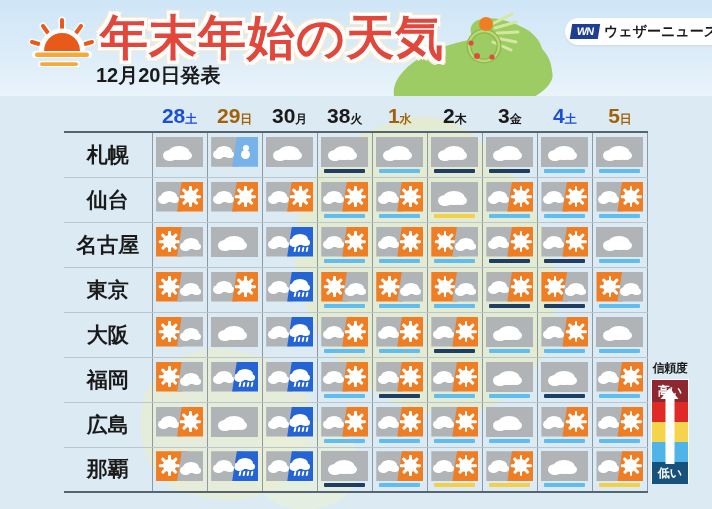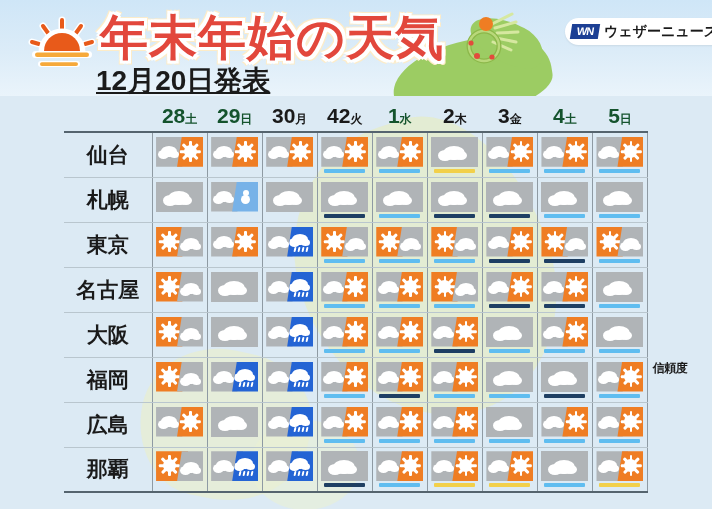--- a/index.html
+++ b/index.html
@@ -80,23 +80,22 @@
     text-shadow:
       -3px -3px 0 #fff,  3px -3px 0 #fff,
       -3px  3px 0 #fff,  3px  3px 0 #fff,
       -3px  0   0 #fff,  3px  0   0 #fff,
        0   -3px 0 #fff,  0    3px 0 #fff,
       -4px -4px 0 #fdecc8, 4px -4px 0 #fdecc8,
       -4px  4px 0 #fdecc8, 4px  4px 0 #fdecc8;
   }
   .subtitle {
     position: absolute; left: 96px; top: 62px;
-    font-size: 28px; font-weight: bold; color: #1b1b1b;
+    font-size: 20px; font-weight: bold; color: #1b1b1b;
     white-space: nowrap;
-    text-decoration: underline;
   }
   
   .wreath { position: absolute; left: 462px; top: 12px; width: 58px; height: 56px; }
 
   
   .wn-logo {
     position: absolute; left: 565px; top: 18px;
     height: 27px; padding: 0 11px 0 6px;
     background: #ffffff;
     border-radius: 14px;
@@ -128,22 +127,22 @@
 
   .day-head {
     height: 28px;
     text-align: center;
     vertical-align: bottom;
     padding: 0 0 3px 0;
     white-space: nowrap;
   }
   .day-num { font-size: 21px; font-weight: bold; }
   .day-dow { font-size: 12px; font-weight: bold; }
-  .dow-sat .day-num, .dow-sat .day-dow { color: #14532d; }
-  .dow-sun .day-num, .dow-sun .day-dow { color: #14532d; }
+  .dow-sat .day-num, .dow-sat .day-dow { color: #1d4ed8; }
+  .dow-sun .day-num, .dow-sun .day-dow { color: #a16207; }
   .dow-wd  .day-num, .dow-wd  .day-dow { color: #1a1a1a; }
 
   .city-cell {
     text-align: center;
     font-size: 21px;
     font-weight: bold;
     color: #1a1a1a;
     border-bottom: 1px solid #b9c6ce;
     height: 45px;
     white-space: nowrap;
@@ -380,195 +379,30 @@
           <col class="daycol">
         <col class="daycol">
           <col class="daycol">
       </colgroup>
       <thead>
         <tr class="head-row">
           <td></td>
         <td class="day-head dow-sat"><span class="day-num">28</span><span class="day-dow">土</span></td>
             <td class="day-head dow-sun"><span class="day-num">29</span><span class="day-dow">日</span></td>
             <td class="day-head dow-wd"><span class="day-num">30</span><span class="day-dow">月</span></td>
-            <td class="day-head dow-wd"><span class="day-num">42</span><span class="day-dow">火</span></td>
+            <td class="day-head dow-wd"><span class="day-num">38</span><span class="day-dow">火</span></td>
             <td class="day-head dow-sun"><span class="day-num">1</span><span class="day-dow">水</span></td>
             <td class="day-head dow-wd"><span class="day-num">2</span><span class="day-dow">木</span></td>
             <td class="day-head dow-wd"><span class="day-num">3</span><span class="day-dow">金</span></td>
             <td class="day-head dow-sat"><span class="day-num">4</span><span class="day-dow">土</span></td>
             <td class="day-head dow-sun"><span class="day-num">5</span><span class="day-dow">日</span></td>
           </tr>
       </thead>
       <tbody id="tbody">
           <tr>
-            <td class="city-cell">仙台</td>
-            <td class="wx-cell">
-              <div class="icon-box">
-                <div class="wx">
-                  <div class="p-left split bg-cloud">
-                    <div class="g-cloud cloud-small"></div>
-                  </div>
-                  <div class="p-right bg-sun">
-                    <div class="g-sun" style="left: 7px; top: 8px;">
-                      <i class="ray r1"></i>
-                      <i class="ray r2"></i>
-                      <i class="ray r3"></i>
-                      <i class="ray r4"></i>
-                      <div class="core"></div>
-                    </div>
-                  </div>
-                </div>
-                <div class="conf none"></div>
-              </div>
-            </td>
-            <td class="wx-cell">
-              <div class="icon-box">
-                <div class="wx">
-                  <div class="p-left split bg-cloud">
-                    <div class="g-cloud cloud-small"></div>
-                  </div>
-                  <div class="p-right bg-sun">
-                    <div class="g-sun" style="left: 7px; top: 8px;">
-                      <i class="ray r1"></i>
-                      <i class="ray r2"></i>
-                      <i class="ray r3"></i>
-                      <i class="ray r4"></i>
-                      <div class="core"></div>
-                    </div>
-                  </div>
-                </div>
-                <div class="conf none"></div>
-              </div>
-            </td>
-            <td class="wx-cell">
-              <div class="icon-box">
-                <div class="wx">
-                  <div class="p-left split bg-cloud">
-                    <div class="g-cloud cloud-small"></div>
-                  </div>
-                  <div class="p-right bg-sun">
-                    <div class="g-sun" style="left: 7px; top: 8px;">
-                      <i class="ray r1"></i>
-                      <i class="ray r2"></i>
-                      <i class="ray r3"></i>
-                      <i class="ray r4"></i>
-                      <div class="core"></div>
-                    </div>
-                  </div>
-                </div>
-                <div class="conf none"></div>
-              </div>
-            </td>
-            <td class="wx-cell">
-              <div class="icon-box">
-                <div class="wx">
-                  <div class="p-left split bg-cloud">
-                    <div class="g-cloud cloud-small"></div>
-                  </div>
-                  <div class="p-right bg-sun">
-                    <div class="g-sun" style="left: 7px; top: 8px;">
-                      <i class="ray r1"></i>
-                      <i class="ray r2"></i>
-                      <i class="ray r3"></i>
-                      <i class="ray r4"></i>
-                      <div class="core"></div>
-                    </div>
-                  </div>
-                </div>
-                <div class="conf mid"></div>
-              </div>
-            </td>
-            <td class="wx-cell">
-              <div class="icon-box">
-                <div class="wx">
-                  <div class="p-left split bg-cloud">
-                    <div class="g-cloud cloud-small"></div>
-                  </div>
-                  <div class="p-right bg-sun">
-                    <div class="g-sun" style="left: 7px; top: 8px;">
-                      <i class="ray r1"></i>
-                      <i class="ray r2"></i>
-                      <i class="ray r3"></i>
-                      <i class="ray r4"></i>
-                      <div class="core"></div>
-                    </div>
-                  </div>
-                </div>
-                <div class="conf mid"></div>
-              </div>
-            </td>
-            <td class="wx-cell">
-              <div class="icon-box">
-                <div class="wx">
-                  <div class="p-full bg-cloud">
-                    <div class="g-cloud cloud-big"></div>
-                  </div>
-                </div>
-                <div class="conf low"></div>
-              </div>
-            </td>
-            <td class="wx-cell">
-              <div class="icon-box">
-                <div class="wx">
-                  <div class="p-left split bg-cloud">
-                    <div class="g-cloud cloud-small"></div>
-                  </div>
-                  <div class="p-right bg-sun">
-                    <div class="g-sun" style="left: 7px; top: 8px;">
-                      <i class="ray r1"></i>
-                      <i class="ray r2"></i>
-                      <i class="ray r3"></i>
-                      <i class="ray r4"></i>
-                      <div class="core"></div>
-                    </div>
-                  </div>
-                </div>
-                <div class="conf mid"></div>
-              </div>
-            </td>
-            <td class="wx-cell">
-              <div class="icon-box">
-                <div class="wx">
-                  <div class="p-left split bg-cloud">
-                    <div class="g-cloud cloud-small"></div>
-                  </div>
-                  <div class="p-right bg-sun">
-                    <div class="g-sun" style="left: 7px; top: 8px;">
-                      <i class="ray r1"></i>
-                      <i class="ray r2"></i>
-                      <i class="ray r3"></i>
-                      <i class="ray r4"></i>
-                      <div class="core"></div>
-                    </div>
-                  </div>
-                </div>
-                <div class="conf mid"></div>
-              </div>
-            </td>
-            <td class="wx-cell lastcol">
-              <div class="icon-box">
-                <div class="wx">
-                  <div class="p-left split bg-cloud">
-                    <div class="g-cloud cloud-small"></div>
-                  </div>
-                  <div class="p-right bg-sun">
-                    <div class="g-sun" style="left: 7px; top: 8px;">
-                      <i class="ray r1"></i>
-                      <i class="ray r2"></i>
-                      <i class="ray r3"></i>
-                      <i class="ray r4"></i>
-                      <div class="core"></div>
-                    </div>
-                  </div>
-                </div>
-                <div class="conf mid"></div>
-              </div>
-            </td>
-          </tr>
-          <tr>
             <td class="city-cell">札幌</td>
             <td class="wx-cell">
               <div class="icon-box">
                 <div class="wx">
                   <div class="p-full bg-cloud">
                     <div class="g-cloud cloud-big"></div>
                   </div>
                 </div>
                 <div class="conf none"></div>
               </div>
@@ -654,21 +488,186 @@
                 <div class="wx">
                   <div class="p-full bg-cloud">
                     <div class="g-cloud cloud-big"></div>
                   </div>
                 </div>
                 <div class="conf mid"></div>
               </div>
             </td>
           </tr>
           <tr>
-            <td class="city-cell">東京</td>
+            <td class="city-cell">仙台</td>
+            <td class="wx-cell">
+              <div class="icon-box">
+                <div class="wx">
+                  <div class="p-left split bg-cloud">
+                    <div class="g-cloud cloud-small"></div>
+                  </div>
+                  <div class="p-right bg-sun">
+                    <div class="g-sun" style="left: 7px; top: 8px;">
+                      <i class="ray r1"></i>
+                      <i class="ray r2"></i>
+                      <i class="ray r3"></i>
+                      <i class="ray r4"></i>
+                      <div class="core"></div>
+                    </div>
+                  </div>
+                </div>
+                <div class="conf none"></div>
+              </div>
+            </td>
+            <td class="wx-cell">
+              <div class="icon-box">
+                <div class="wx">
+                  <div class="p-left split bg-cloud">
+                    <div class="g-cloud cloud-small"></div>
+                  </div>
+                  <div class="p-right bg-sun">
+                    <div class="g-sun" style="left: 7px; top: 8px;">
+                      <i class="ray r1"></i>
+                      <i class="ray r2"></i>
+                      <i class="ray r3"></i>
+                      <i class="ray r4"></i>
+                      <div class="core"></div>
+                    </div>
+                  </div>
+                </div>
+                <div class="conf none"></div>
+              </div>
+            </td>
+            <td class="wx-cell">
+              <div class="icon-box">
+                <div class="wx">
+                  <div class="p-left split bg-cloud">
+                    <div class="g-cloud cloud-small"></div>
+                  </div>
+                  <div class="p-right bg-sun">
+                    <div class="g-sun" style="left: 7px; top: 8px;">
+                      <i class="ray r1"></i>
+                      <i class="ray r2"></i>
+                      <i class="ray r3"></i>
+                      <i class="ray r4"></i>
+                      <div class="core"></div>
+                    </div>
+                  </div>
+                </div>
+                <div class="conf none"></div>
+              </div>
+            </td>
+            <td class="wx-cell">
+              <div class="icon-box">
+                <div class="wx">
+                  <div class="p-left split bg-cloud">
+                    <div class="g-cloud cloud-small"></div>
+                  </div>
+                  <div class="p-right bg-sun">
+                    <div class="g-sun" style="left: 7px; top: 8px;">
+                      <i class="ray r1"></i>
+                      <i class="ray r2"></i>
+                      <i class="ray r3"></i>
+                      <i class="ray r4"></i>
+                      <div class="core"></div>
+                    </div>
+                  </div>
+                </div>
+                <div class="conf mid"></div>
+              </div>
+            </td>
+            <td class="wx-cell">
+              <div class="icon-box">
+                <div class="wx">
+                  <div class="p-left split bg-cloud">
+                    <div class="g-cloud cloud-small"></div>
+                  </div>
+                  <div class="p-right bg-sun">
+                    <div class="g-sun" style="left: 7px; top: 8px;">
+                      <i class="ray r1"></i>
+                      <i class="ray r2"></i>
+                      <i class="ray r3"></i>
+                      <i class="ray r4"></i>
+                      <div class="core"></div>
+                    </div>
+                  </div>
+                </div>
+                <div class="conf mid"></div>
+              </div>
+            </td>
+            <td class="wx-cell">
+              <div class="icon-box">
+                <div class="wx">
+                  <div class="p-full bg-cloud">
+                    <div class="g-cloud cloud-big"></div>
+                  </div>
+                </div>
+                <div class="conf low"></div>
+              </div>
+            </td>
+            <td class="wx-cell">
+              <div class="icon-box">
+                <div class="wx">
+                  <div class="p-left split bg-cloud">
+                    <div class="g-cloud cloud-small"></div>
+                  </div>
+                  <div class="p-right bg-sun">
+                    <div class="g-sun" style="left: 7px; top: 8px;">
+                      <i class="ray r1"></i>
+                      <i class="ray r2"></i>
+                      <i class="ray r3"></i>
+                      <i class="ray r4"></i>
+                      <div class="core"></div>
+                    </div>
+                  </div>
+                </div>
+                <div class="conf mid"></div>
+              </div>
+            </td>
+            <td class="wx-cell">
+              <div class="icon-box">
+                <div class="wx">
+                  <div class="p-left split bg-cloud">
+                    <div class="g-cloud cloud-small"></div>
+                  </div>
+                  <div class="p-right bg-sun">
+                    <div class="g-sun" style="left: 7px; top: 8px;">
+                      <i class="ray r1"></i>
+                      <i class="ray r2"></i>
+                      <i class="ray r3"></i>
+                      <i class="ray r4"></i>
+                      <div class="core"></div>
+                    </div>
+                  </div>
+                </div>
+                <div class="conf mid"></div>
+              </div>
+            </td>
+            <td class="wx-cell lastcol">
+              <div class="icon-box">
+                <div class="wx">
+                  <div class="p-left split bg-cloud">
+                    <div class="g-cloud cloud-small"></div>
+                  </div>
+                  <div class="p-right bg-sun">
+                    <div class="g-sun" style="left: 7px; top: 8px;">
+                      <i class="ray r1"></i>
+                      <i class="ray r2"></i>
+                      <i class="ray r3"></i>
+                      <i class="ray r4"></i>
+                      <div class="core"></div>
+                    </div>
+                  </div>
+                </div>
+                <div class="conf mid"></div>
+              </div>
+            </td>
+          </tr>
+          <tr>
+            <td class="city-cell">名古屋</td>
             <td class="wx-cell">
               <div class="icon-box">
                 <div class="wx">
                   <div class="p-left split bg-sun">
                     <div class="g-sun" style="left: 7px; top: 8px;">
                       <i class="ray r1"></i>
                       <i class="ray r2"></i>
                       <i class="ray r3"></i>
                       <i class="ray r4"></i>
                       <div class="core"></div>
@@ -677,31 +676,22 @@
                   <div class="p-right bg-cloud">
                     <div class="g-cloud cloud-small" style="left: 6px; top: 11px;"></div>
                   </div>
                 </div>
                 <div class="conf none"></div>
               </div>
             </td>
             <td class="wx-cell">
               <div class="icon-box">
                 <div class="wx">
-                  <div class="p-left split bg-cloud">
-                    <div class="g-cloud cloud-small"></div>
-                  </div>
-                  <div class="p-right bg-sun">
-                    <div class="g-sun" style="left: 7px; top: 8px;">
-                      <i class="ray r1"></i>
-                      <i class="ray r2"></i>
-                      <i class="ray r3"></i>
-                      <i class="ray r4"></i>
-                      <div class="core"></div>
-                    </div>
+                  <div class="p-full bg-cloud">
+                    <div class="g-cloud cloud-big"></div>
                   </div>
                 </div>
                 <div class="conf none"></div>
               </div>
             </td>
             <td class="wx-cell">
               <div class="icon-box">
                 <div class="wx">
                   <div class="p-left split bg-cloud">
                     <div class="g-cloud cloud-small"></div>
@@ -715,158 +705,158 @@
                       <i></i>
                     </div>
                   </div>
                 </div>
                 <div class="conf none"></div>
               </div>
             </td>
             <td class="wx-cell">
               <div class="icon-box">
                 <div class="wx">
+                  <div class="p-left split bg-cloud">
+                    <div class="g-cloud cloud-small"></div>
+                  </div>
+                  <div class="p-right bg-sun">
+                    <div class="g-sun" style="left: 7px; top: 8px;">
+                      <i class="ray r1"></i>
+                      <i class="ray r2"></i>
+                      <i class="ray r3"></i>
+                      <i class="ray r4"></i>
+                      <div class="core"></div>
+                    </div>
+                  </div>
+                </div>
+                <div class="conf mid"></div>
+              </div>
+            </td>
+            <td class="wx-cell">
+              <div class="icon-box">
+                <div class="wx">
+                  <div class="p-left split bg-cloud">
+                    <div class="g-cloud cloud-small"></div>
+                  </div>
+                  <div class="p-right bg-sun">
+                    <div class="g-sun" style="left: 7px; top: 8px;">
+                      <i class="ray r1"></i>
+                      <i class="ray r2"></i>
+                      <i class="ray r3"></i>
+                      <i class="ray r4"></i>
+                      <div class="core"></div>
+                    </div>
+                  </div>
+                </div>
+                <div class="conf mid"></div>
+              </div>
+            </td>
+            <td class="wx-cell">
+              <div class="icon-box">
+                <div class="wx">
                   <div class="p-left split bg-sun">
                     <div class="g-sun" style="left: 7px; top: 8px;">
                       <i class="ray r1"></i>
                       <i class="ray r2"></i>
                       <i class="ray r3"></i>
                       <i class="ray r4"></i>
                       <div class="core"></div>
                     </div>
                   </div>
                   <div class="p-right bg-cloud">
                     <div class="g-cloud cloud-small" style="left: 6px; top: 11px;"></div>
                   </div>
                 </div>
                 <div class="conf mid"></div>
               </div>
             </td>
             <td class="wx-cell">
               <div class="icon-box">
                 <div class="wx">
+                  <div class="p-left split bg-cloud">
+                    <div class="g-cloud cloud-small"></div>
+                  </div>
+                  <div class="p-right bg-sun">
+                    <div class="g-sun" style="left: 7px; top: 8px;">
+                      <i class="ray r1"></i>
+                      <i class="ray r2"></i>
+                      <i class="ray r3"></i>
+                      <i class="ray r4"></i>
+                      <div class="core"></div>
+                    </div>
+                  </div>
+                </div>
+                <div class="conf veryhigh"></div>
+              </div>
+            </td>
+            <td class="wx-cell">
+              <div class="icon-box">
+                <div class="wx">
+                  <div class="p-left split bg-cloud">
+                    <div class="g-cloud cloud-small"></div>
+                  </div>
+                  <div class="p-right bg-sun">
+                    <div class="g-sun" style="left: 7px; top: 8px;">
+                      <i class="ray r1"></i>
+                      <i class="ray r2"></i>
+                      <i class="ray r3"></i>
+                      <i class="ray r4"></i>
+                      <div class="core"></div>
+                    </div>
+                  </div>
+                </div>
+                <div class="conf veryhigh"></div>
+              </div>
+            </td>
+            <td class="wx-cell lastcol">
+              <div class="icon-box">
+                <div class="wx">
+                  <div class="p-full bg-cloud">
+                    <div class="g-cloud cloud-big"></div>
+                  </div>
+                </div>
+                <div class="conf mid"></div>
+              </div>
+            </td>
+          </tr>
+          <tr>
+            <td class="city-cell">東京</td>
+            <td class="wx-cell">
+              <div class="icon-box">
+                <div class="wx">
                   <div class="p-left split bg-sun">
                     <div class="g-sun" style="left: 7px; top: 8px;">
                       <i class="ray r1"></i>
                       <i class="ray r2"></i>
                       <i class="ray r3"></i>
                       <i class="ray r4"></i>
                       <div class="core"></div>
                     </div>
                   </div>
                   <div class="p-right bg-cloud">
                     <div class="g-cloud cloud-small" style="left: 6px; top: 11px;"></div>
                   </div>
                 </div>
-                <div class="conf mid"></div>
-              </div>
-            </td>
-            <td class="wx-cell">
-              <div class="icon-box">
-                <div class="wx">
-                  <div class="p-left split bg-sun">
-                    <div class="g-sun" style="left: 7px; top: 8px;">
-                      <i class="ray r1"></i>
-                      <i class="ray r2"></i>
-                      <i class="ray r3"></i>
-                      <i class="ray r4"></i>
-                      <div class="core"></div>
-                    </div>
-                  </div>
-                  <div class="p-right bg-cloud">
-                    <div class="g-cloud cloud-small" style="left: 6px; top: 11px;"></div>
-                  </div>
-                </div>
-                <div class="conf mid"></div>
-              </div>
-            </td>
-            <td class="wx-cell">
-              <div class="icon-box">
-                <div class="wx">
-                  <div class="p-left split bg-cloud">
-                    <div class="g-cloud cloud-small"></div>
-                  </div>
-                  <div class="p-right bg-sun">
-                    <div class="g-sun" style="left: 7px; top: 8px;">
-                      <i class="ray r1"></i>
-                      <i class="ray r2"></i>
-                      <i class="ray r3"></i>
-                      <i class="ray r4"></i>
-                      <div class="core"></div>
-                    </div>
-                  </div>
-                </div>
-                <div class="conf veryhigh"></div>
-              </div>
-            </td>
-            <td class="wx-cell">
-              <div class="icon-box">
-                <div class="wx">
-                  <div class="p-left split bg-sun">
-                    <div class="g-sun" style="left: 7px; top: 8px;">
-                      <i class="ray r1"></i>
-                      <i class="ray r2"></i>
-                      <i class="ray r3"></i>
-                      <i class="ray r4"></i>
-                      <div class="core"></div>
-                    </div>
-                  </div>
-                  <div class="p-right bg-cloud">
-                    <div class="g-cloud cloud-small" style="left: 6px; top: 11px;"></div>
-                  </div>
-                </div>
-                <div class="conf veryhigh"></div>
-              </div>
-            </td>
-            <td class="wx-cell lastcol">
-              <div class="icon-box">
-                <div class="wx">
-                  <div class="p-left split bg-sun">
-                    <div class="g-sun" style="left: 7px; top: 8px;">
-                      <i class="ray r1"></i>
-                      <i class="ray r2"></i>
-                      <i class="ray r3"></i>
-                      <i class="ray r4"></i>
-                      <div class="core"></div>
-                    </div>
-                  </div>
-                  <div class="p-right bg-cloud">
-                    <div class="g-cloud cloud-small" style="left: 6px; top: 11px;"></div>
-                  </div>
-                </div>
-                <div class="conf mid"></div>
-              </div>
-            </td>
-          </tr>
-          <tr>
-            <td class="city-cell">名古屋</td>
-            <td class="wx-cell">
-              <div class="icon-box">
-                <div class="wx">
-                  <div class="p-left split bg-sun">
-                    <div class="g-sun" style="left: 7px; top: 8px;">
-                      <i class="ray r1"></i>
-                      <i class="ray r2"></i>
-                      <i class="ray r3"></i>
-                      <i class="ray r4"></i>
-                      <div class="core"></div>
-                    </div>
-                  </div>
-                  <div class="p-right bg-cloud">
-                    <div class="g-cloud cloud-small" style="left: 6px; top: 11px;"></div>
-                  </div>
-                </div>
-                <div class="conf none"></div>
-              </div>
-            </td>
-            <td class="wx-cell">
-              <div class="icon-box">
-                <div class="wx">
-                  <div class="p-full bg-cloud">
-                    <div class="g-cloud cloud-big"></div>
+                <div class="conf none"></div>
+              </div>
+            </td>
+            <td class="wx-cell">
+              <div class="icon-box">
+                <div class="wx">
+                  <div class="p-left split bg-cloud">
+                    <div class="g-cloud cloud-small"></div>
+                  </div>
+                  <div class="p-right bg-sun">
+                    <div class="g-sun" style="left: 7px; top: 8px;">
+                      <i class="ray r1"></i>
+                      <i class="ray r2"></i>
+                      <i class="ray r3"></i>
+                      <i class="ray r4"></i>
+                      <div class="core"></div>
+                    </div>
                   </div>
                 </div>
                 <div class="conf none"></div>
               </div>
             </td>
             <td class="wx-cell">
               <div class="icon-box">
                 <div class="wx">
                   <div class="p-left split bg-cloud">
                     <div class="g-cloud cloud-small"></div>
@@ -880,117 +870,126 @@
                       <i></i>
                     </div>
                   </div>
                 </div>
                 <div class="conf none"></div>
               </div>
             </td>
             <td class="wx-cell">
               <div class="icon-box">
                 <div class="wx">
-                  <div class="p-left split bg-cloud">
-                    <div class="g-cloud cloud-small"></div>
-                  </div>
-                  <div class="p-right bg-sun">
-                    <div class="g-sun" style="left: 7px; top: 8px;">
-                      <i class="ray r1"></i>
-                      <i class="ray r2"></i>
-                      <i class="ray r3"></i>
-                      <i class="ray r4"></i>
-                      <div class="core"></div>
-                    </div>
-                  </div>
-                </div>
-                <div class="conf mid"></div>
-              </div>
-            </td>
-            <td class="wx-cell">
-              <div class="icon-box">
-                <div class="wx">
-                  <div class="p-left split bg-cloud">
-                    <div class="g-cloud cloud-small"></div>
-                  </div>
-                  <div class="p-right bg-sun">
-                    <div class="g-sun" style="left: 7px; top: 8px;">
-                      <i class="ray r1"></i>
-                      <i class="ray r2"></i>
-                      <i class="ray r3"></i>
-                      <i class="ray r4"></i>
-                      <div class="core"></div>
-                    </div>
-                  </div>
-                </div>
-                <div class="conf mid"></div>
-              </div>
-            </td>
-            <td class="wx-cell">
-              <div class="icon-box">
-                <div class="wx">
                   <div class="p-left split bg-sun">
                     <div class="g-sun" style="left: 7px; top: 8px;">
                       <i class="ray r1"></i>
                       <i class="ray r2"></i>
                       <i class="ray r3"></i>
                       <i class="ray r4"></i>
                       <div class="core"></div>
                     </div>
                   </div>
                   <div class="p-right bg-cloud">
                     <div class="g-cloud cloud-small" style="left: 6px; top: 11px;"></div>
                   </div>
                 </div>
                 <div class="conf mid"></div>
               </div>
             </td>
             <td class="wx-cell">
               <div class="icon-box">
                 <div class="wx">
+                  <div class="p-left split bg-sun">
+                    <div class="g-sun" style="left: 7px; top: 8px;">
+                      <i class="ray r1"></i>
+                      <i class="ray r2"></i>
+                      <i class="ray r3"></i>
+                      <i class="ray r4"></i>
+                      <div class="core"></div>
+                    </div>
+                  </div>
+                  <div class="p-right bg-cloud">
+                    <div class="g-cloud cloud-small" style="left: 6px; top: 11px;"></div>
+                  </div>
+                </div>
+                <div class="conf mid"></div>
+              </div>
+            </td>
+            <td class="wx-cell">
+              <div class="icon-box">
+                <div class="wx">
+                  <div class="p-left split bg-sun">
+                    <div class="g-sun" style="left: 7px; top: 8px;">
+                      <i class="ray r1"></i>
+                      <i class="ray r2"></i>
+                      <i class="ray r3"></i>
+                      <i class="ray r4"></i>
+                      <div class="core"></div>
+                    </div>
+                  </div>
+                  <div class="p-right bg-cloud">
+                    <div class="g-cloud cloud-small" style="left: 6px; top: 11px;"></div>
+                  </div>
+                </div>
+                <div class="conf mid"></div>
+              </div>
+            </td>
+            <td class="wx-cell">
+              <div class="icon-box">
+                <div class="wx">
                   <div class="p-left split bg-cloud">
                     <div class="g-cloud cloud-small"></div>
                   </div>
                   <div class="p-right bg-sun">
                     <div class="g-sun" style="left: 7px; top: 8px;">
                       <i class="ray r1"></i>
                       <i class="ray r2"></i>
                       <i class="ray r3"></i>
                       <i class="ray r4"></i>
                       <div class="core"></div>
                     </div>
                   </div>
                 </div>
                 <div class="conf veryhigh"></div>
               </div>
             </td>
             <td class="wx-cell">
               <div class="icon-box">
                 <div class="wx">
-                  <div class="p-left split bg-cloud">
-                    <div class="g-cloud cloud-small"></div>
-                  </div>
-                  <div class="p-right bg-sun">
-                    <div class="g-sun" style="left: 7px; top: 8px;">
-                      <i class="ray r1"></i>
-                      <i class="ray r2"></i>
-                      <i class="ray r3"></i>
-                      <i class="ray r4"></i>
-                      <div class="core"></div>
-                    </div>
+                  <div class="p-left split bg-sun">
+                    <div class="g-sun" style="left: 7px; top: 8px;">
+                      <i class="ray r1"></i>
+                      <i class="ray r2"></i>
+                      <i class="ray r3"></i>
+                      <i class="ray r4"></i>
+                      <div class="core"></div>
+                    </div>
+                  </div>
+                  <div class="p-right bg-cloud">
+                    <div class="g-cloud cloud-small" style="left: 6px; top: 11px;"></div>
                   </div>
                 </div>
                 <div class="conf veryhigh"></div>
               </div>
             </td>
             <td class="wx-cell lastcol">
               <div class="icon-box">
                 <div class="wx">
-                  <div class="p-full bg-cloud">
-                    <div class="g-cloud cloud-big"></div>
+                  <div class="p-left split bg-sun">
+                    <div class="g-sun" style="left: 7px; top: 8px;">
+                      <i class="ray r1"></i>
+                      <i class="ray r2"></i>
+                      <i class="ray r3"></i>
+                      <i class="ray r4"></i>
+                      <div class="core"></div>
+                    </div>
+                  </div>
+                  <div class="p-right bg-cloud">
+                    <div class="g-cloud cloud-small" style="left: 6px; top: 11px;"></div>
                   </div>
                 </div>
                 <div class="conf mid"></div>
               </div>
             </td>
           </tr>
           <tr>
             <td class="city-cell">大阪</td>
             <td class="wx-cell">
               <div class="icon-box">
@@ -1604,15 +1603,27 @@
                 <div class="conf low"></div>
               </div>
             </td>
           </tr>
         </tbody>
     </table>
   </div>
 
   <div class="legend">
     <div class="legend-title">信頼度</div>
+    <div class="legend-bar">
+      <div class="lseg s1">
+        <span class="lseg-label">高い</span>
+      </div>
+      <div class="lseg s2"></div>
+      <div class="lseg s3"></div>
+      <div class="lseg s4"></div>
+      <div class="lseg s5">
+        <span class="lseg-label">低い</span>
+      </div>
+      <div class="legend-arrow"></div>
+    </div>
   </div>
 
 </div>
 
 </body></html>

